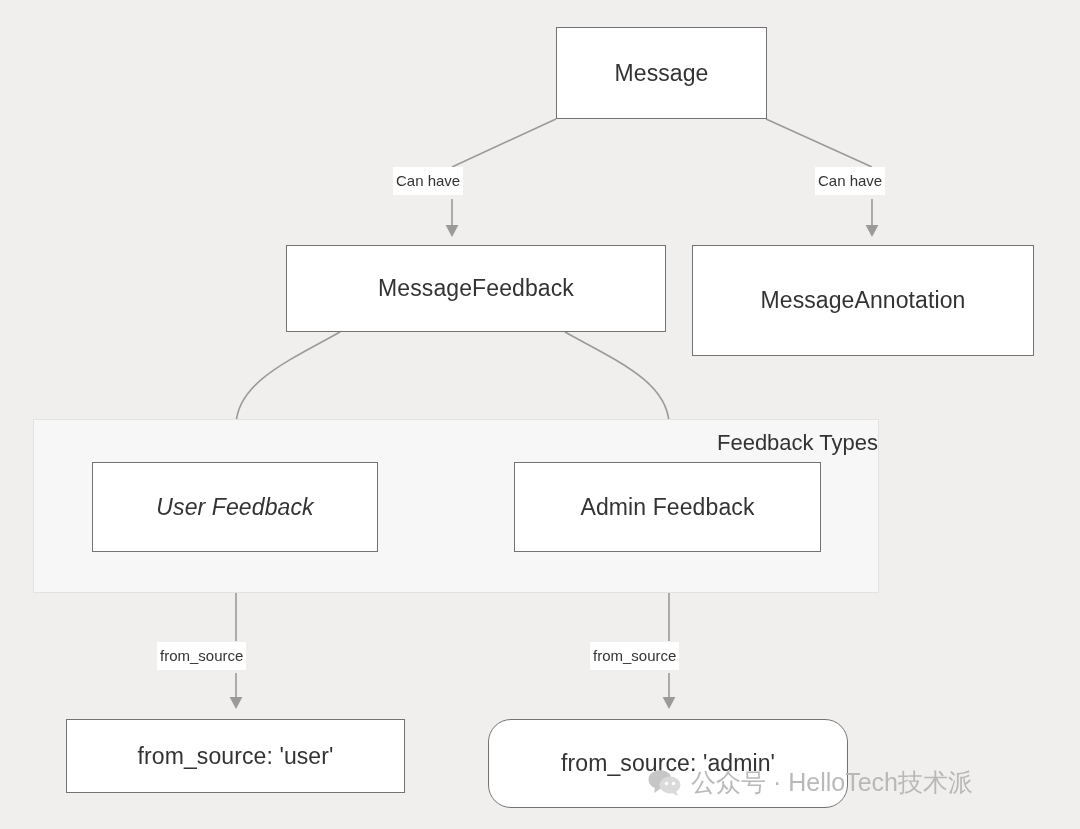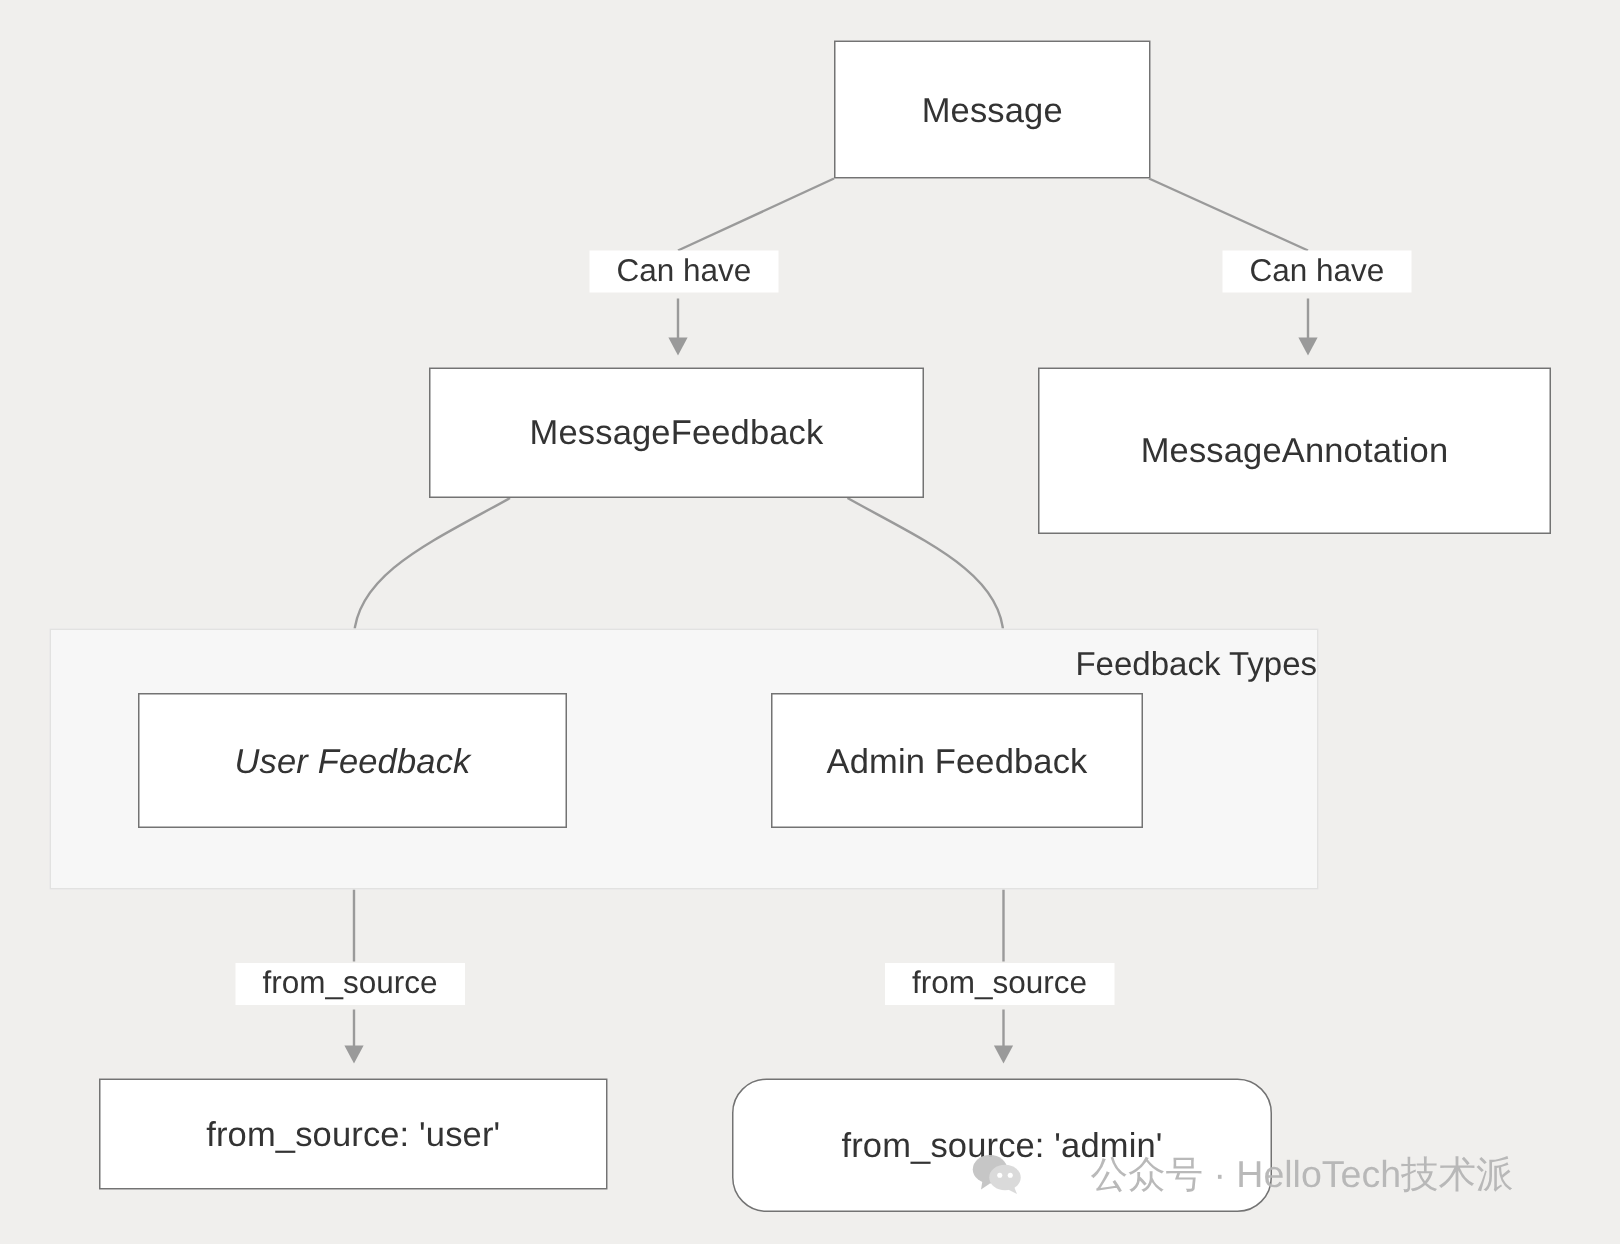--- a/index.html
+++ b/index.html
@@ -52,41 +52,40 @@
     left: 0;
     text-align: right;
     font-size: 22px;
     color: #333333;
     font-family: "Liberation Sans", sans-serif;
   }
   .edge-label {
     position: absolute;
     background: #ffffff;
     color: #333333;
-    font-size: 21px;
+    font-size: 15px;
     line-height: 26px;
-    padding: 1px 18px;
+    padding: 1px 3px;
     white-space: nowrap;
     font-family: "Liberation Sans", sans-serif;
   }
   .watermark {
     position: absolute;
     display: flex;
     align-items: center;
     gap: 9px;
     color: #b8b8b8;
     font-size: 25px;
     font-family: "Liberation Sans", sans-serif;
     pointer-events: none;
     opacity: 0.95;
   }
   .watermark .wm-text {
     color: #b6b6b6;
     white-space: nowrap;
-    margin-left: 36px;
   }
 </style>
 </head>
 <body>
 
 <div id="diagram">
 
   <svg class="edges" viewBox="0 0 1080 829">
     <defs>
       <marker id="arrow" markerWidth="10" markerHeight="10" refX="6" refY="5" orient="auto" markerUnits="strokeWidth">
@@ -108,33 +107,33 @@
   </svg>
 
   <div class="subgraph" style="left:33px; top:419px; width:846px; height:174px;">
     <div class="subgraph-title">Feedback Types</div>
   </div>
 
   <div class="node" style="left:556px; top:27px; width:211px; height:92px;">
     <span>Message</span>
   </div>
 
-  <div class="node" style="left:286px; top:245px; width:330px; height:87px;">
+  <div class="node" style="left:286px; top:245px; width:380px; height:87px;">
     <span>MessageFeedback</span>
   </div>
 
   <div class="node" style="left:692px; top:245px; width:342px; height:111px;">
     <span>MessageAnnotation</span>
   </div>
 
   <div class="node" style="left:92px; top:462px; width:286px; height:90px;font-style:italic;">
     <span>User Feedback</span>
   </div>
 
-  <div class="node" style="left:514px; top:462px; width:248px; height:90px;">
+  <div class="node" style="left:514px; top:462px; width:307px; height:90px;">
     <span>Admin Feedback</span>
   </div>
 
   <div class="node" style="left:66px; top:719px; width:339px; height:74px;">
     <span>from_source: 'user'</span>
   </div>
 
   <div class="node" style="left:488px; top:719px; width:360px; height:89px;border-radius:23px;">
     <span>from_source: 'admin'</span>
   </div>

